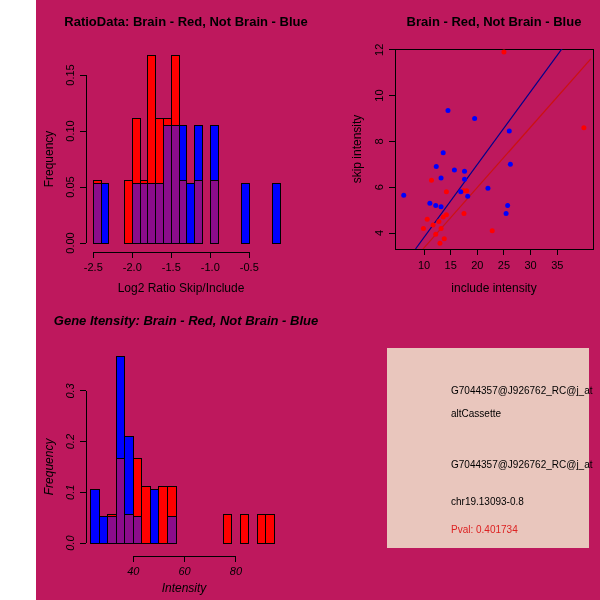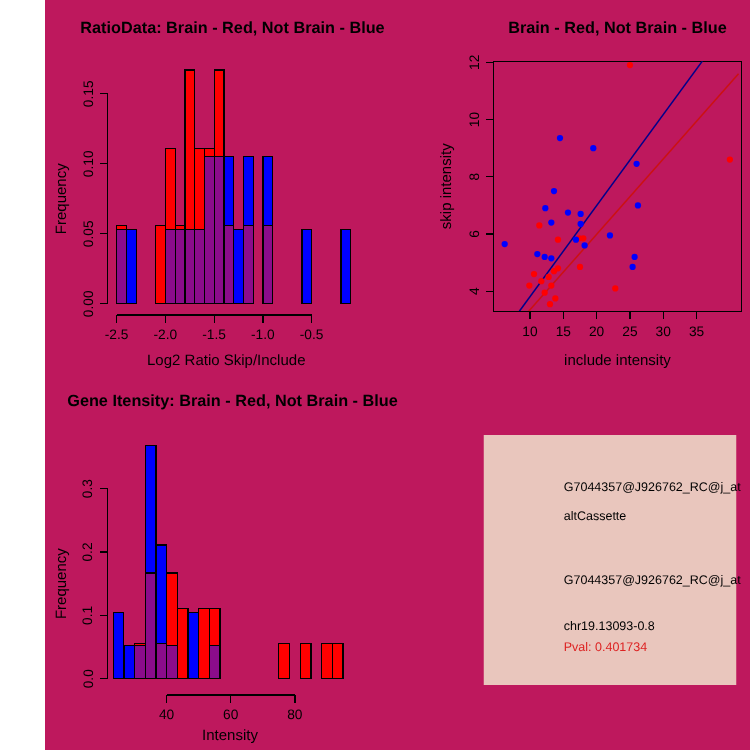--- a/index.html
+++ b/index.html
@@ -1,21 +1,21 @@
 <!DOCTYPE html>
 <html><head>
 <meta charset="utf-8">
 <style>
   html,body{margin:0;padding:0;background:#ffffff;}
   #stage{position:relative;width:600px;height:600px;background:#be185d;overflow:hidden;
          font-family:"Liberation Sans", sans-serif;margin-left:36px;}
   .panel{position:absolute;width:300px;height:300px;}
   #panel-tl{left:0;top:0;}
   #panel-tr{left:308px;top:0;}
-  #panel-bl{left:0;top:300px;}
+  #panel-bl{left:0;top:300px;font-style:italic;}
   #panel-br{left:300px;top:300px;}
   svg{display:block;}
   svg text{font-family:"Liberation Sans", sans-serif;fill:#000;}
   .title{font-size:13px;font-weight:bold;}
   .ticklab{font-size:11px;}
   .axlab{font-size:12px;}
   .info-box{position:absolute;left:51px;top:48px;width:202px;height:200px;}
   .info-line{position:absolute;left:64px;font-size:10px;color:#000;white-space:nowrap;}
 </style>
 </head>
@@ -189,16 +189,16 @@
         <rect x="221.26645" y="214.608" width="8.549145000000001" height="28.392" fill="#FF0000" stroke="#000" stroke-width="1" shape-rendering="crispEdges"></rect>
         <rect x="229.83355" y="214.608" width="8.549145000000001" height="28.392" fill="#FF0000" stroke="#000" stroke-width="1" shape-rendering="crispEdges"></rect>
       </svg>
   </div>
   <div class="panel" id="panel-br">
     <div class="info-box" id="info-box" style="background: rgb(233, 198, 189);">
       <div class="info-line" style="top:37px">G7044357@J926762_RC@j_at</div>
       <div class="info-line" style="top:60px">altCassette</div>
       <div class="info-line" style="top:111px">G7044357@J926762_RC@j_at</div>
       <div class="info-line" style="top:148px">chr19.13093-0.8</div>
-      <div class="info-line" style="top: 165px; color: rgb(221, 34, 34);" id="pval-line">Pval: 0.401734</div>
+      <div class="info-line" style="top: 176px; color: rgb(221, 34, 34);" id="pval-line">Pval: 0.401734</div>
     </div>
   </div>
 </div>
 
 </body></html>

